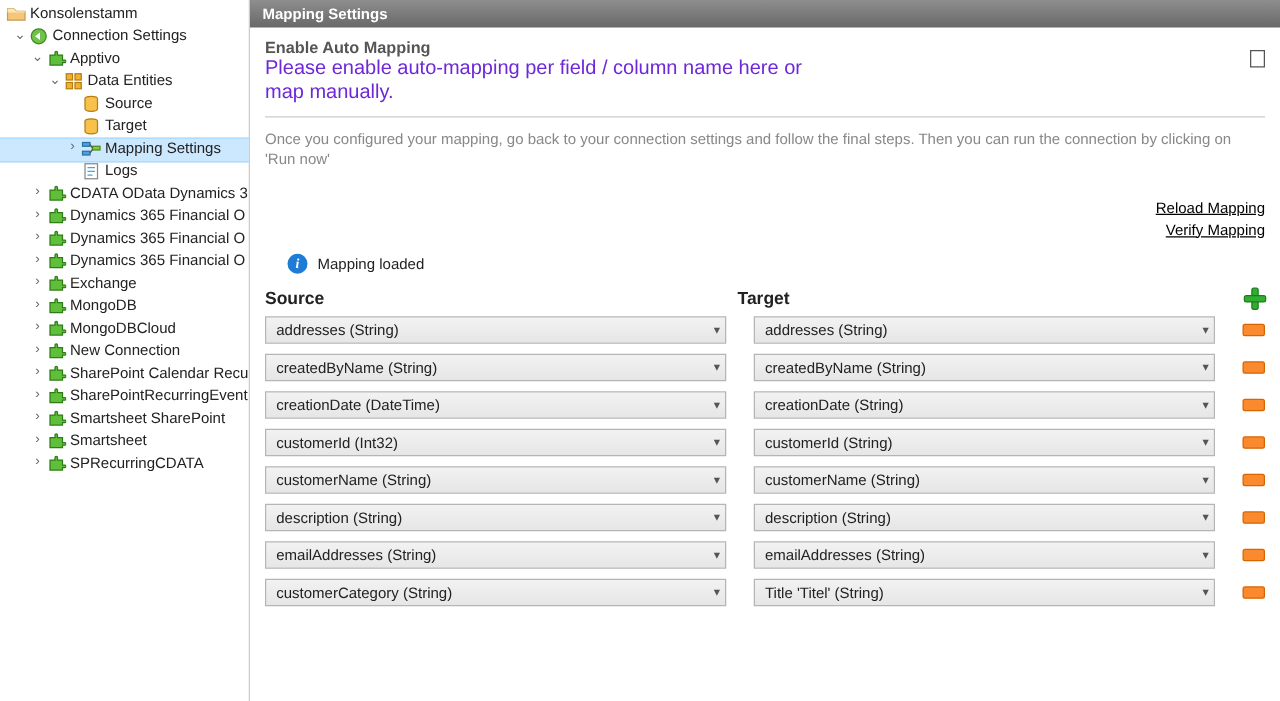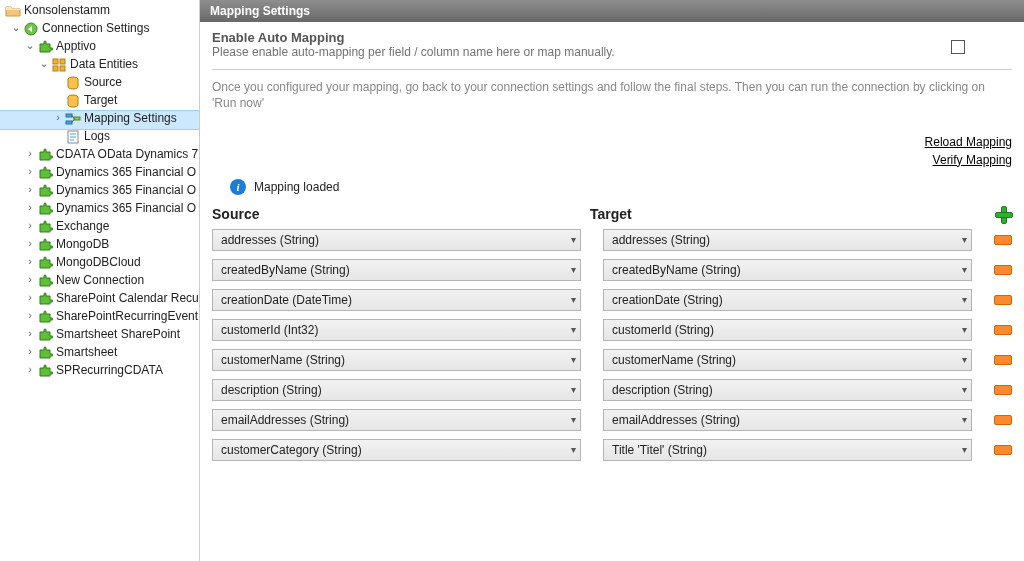--- a/index.html
+++ b/index.html
@@ -55,22 +55,22 @@
     padding: 8px 12px 12px 12px;
     flex:1;
     overflow:auto;
   }
   .section-title {
     font-weight: bold;
     color: #555;
     font-size: 13px;
   }
   .section-sub {
-    color: #737373;
-    font-size: 12px;
+    color: #6d28d9;
+    font-size: 16px;
     line-height: 1.2;
   }
   .auto-row {
     display:flex;
     align-items:flex-start;
     gap: 76px;
   }
   .checkbox {
     width:14px;height:14px;border:1px solid #555; margin-top:10px; margin-left:260px;
   }
@@ -209,21 +209,21 @@
 
   <div id="conn-list">
       <div class="tree-row">
         <span class="indent" style="width:18px"></span>
         <span class="tw">›</span>
         <span class="ico">
           <svg viewBox="0 0 16 16">
             <path fill="#5fbf3a" stroke="#2f7d16" d="M3 5h4v-2a1 1 0 0 1 2 0v2h4v4h2a1 1 0 0 1 0 2h-2v2H3z"></path>
           </svg>
         </span>
-        <span class="lbl">CDATA OData Dynamics 7</span>
+        <span class="lbl">CDATA OData Dynamics 3</span>
       </div>
       <div class="tree-row">
         <span class="indent" style="width:18px"></span>
         <span class="tw">›</span>
         <span class="ico">
           <svg viewBox="0 0 16 16">
             <path fill="#5fbf3a" stroke="#2f7d16" d="M3 5h4v-2a1 1 0 0 1 2 0v2h4v4h2a1 1 0 0 1 0 2h-2v2H3z"></path>
           </svg>
         </span>
         <span class="lbl">Dynamics 365 Financial O</span>

